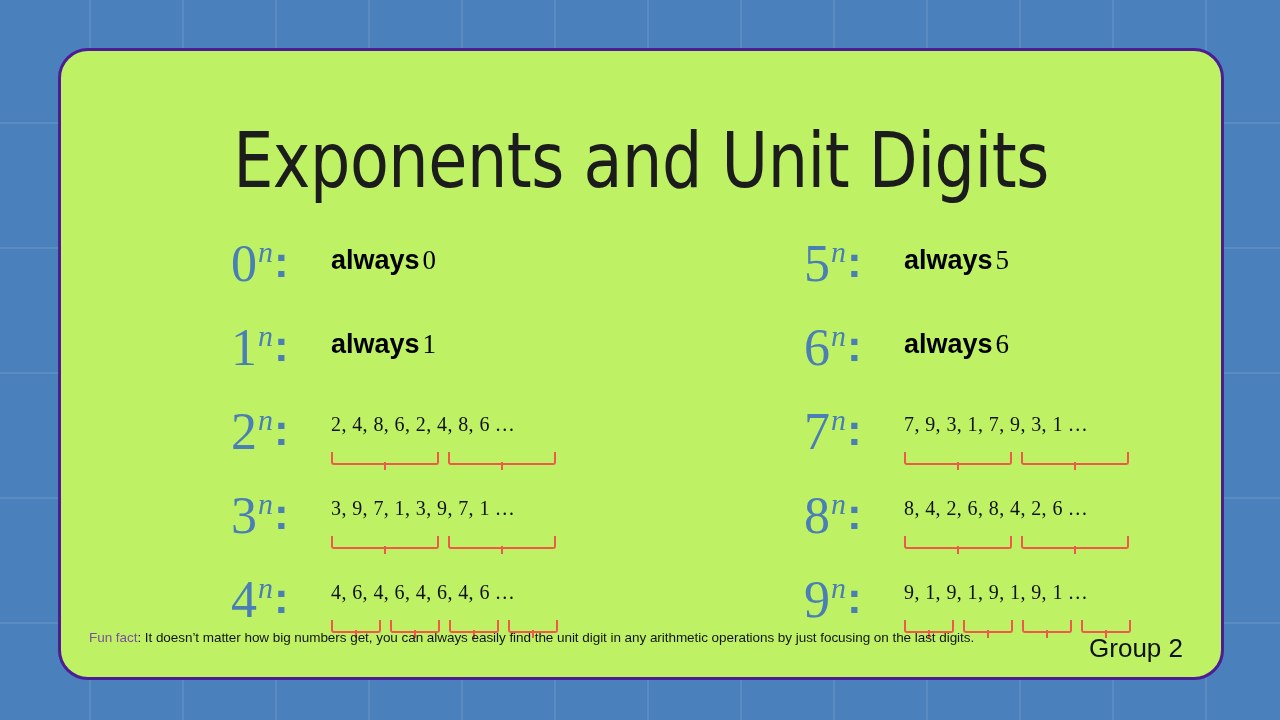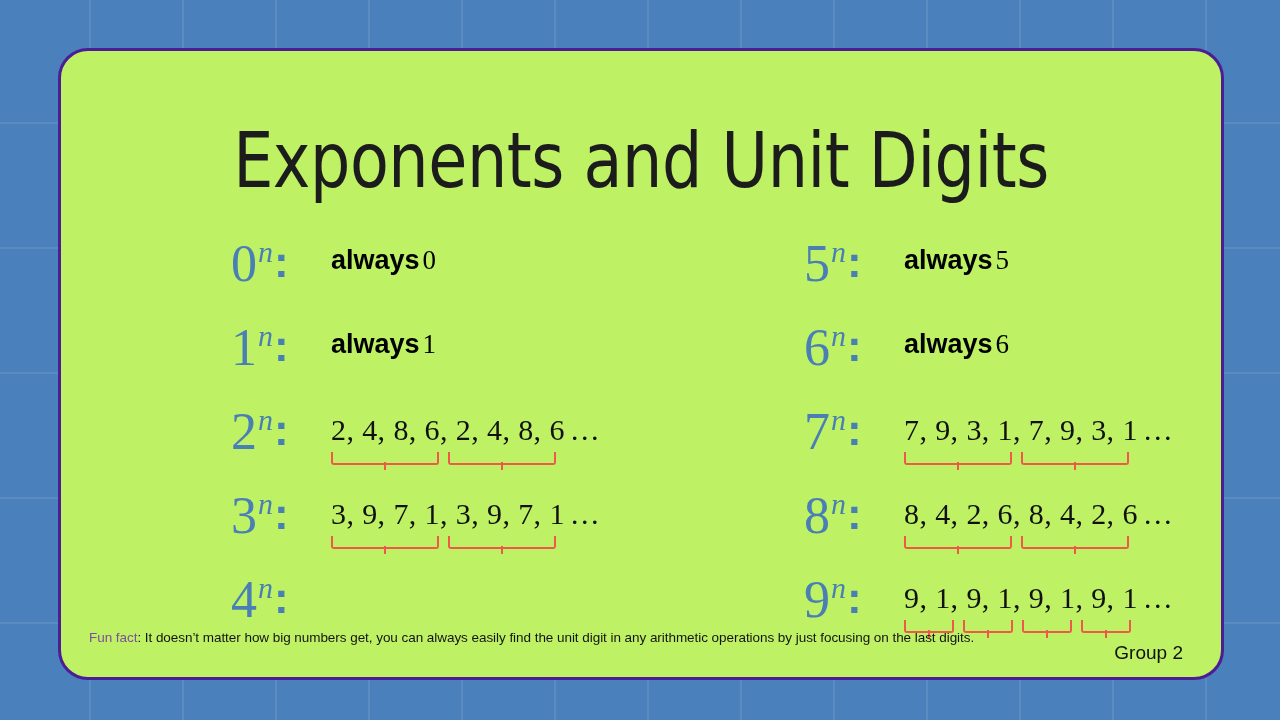--- a/index.html
+++ b/index.html
@@ -103,21 +103,21 @@
   }
   .always-text .res {
     font-family:"Liberation Serif","DejaVu Serif", serif;
     font-weight:400;
     font-size:27px;
     padding-left:3px;
   }
 
   .seq {
     font-family:"Liberation Serif","DejaVu Serif", serif;
-    font-size:30px;
+    font-size:20px;
     color:#111;
     white-space:nowrap;
     line-height:1.05;
     letter-spacing:0.4px;
     position:relative;
     display:inline-block;
   }
   .seq .ell { padding-left:5px; letter-spacing:1px; }
 
   .braces {
@@ -154,21 +154,21 @@
     white-space:nowrap;
     letter-spacing:-0.05px;
   }
   .footer-note .fun { color:#7d4f9e; }
 
   .group-label {
     position:absolute;
     right:38px;
     bottom:13px;
     font-family:"Liberation Sans", sans-serif;
-    font-size:19px;
+    font-size:26px;
     color:#111;
   }
 </style>
 </head>
 <body>
 
 <div class="slide-card">
 
   <div class="slide-title">Exponents and Unit Digits</div>
 
@@ -215,20 +215,26 @@
                 <div class="brace" style="width: 108px;"></div>
                 <div class="brace" style="width: 108px;"></div>
               </div></div></div>
         </div>
         <div class="row">
           <div class="base">
             <span class="digit">4</span>
             <span class="exp">n</span>
             <span class="colon">:</span>
           </div>
+          <div class="value"><div class="seq"><span>4, 6, 4, 6, 4, 6, 4, 6</span><span class="ell">…</span><div class="braces">
+                <div class="brace" style="width: 50px;"></div>
+                <div class="brace" style="width: 50px;"></div>
+                <div class="brace" style="width: 50px;"></div>
+                <div class="brace" style="width: 50px;"></div>
+              </div></div></div>
         </div>
       </div>
     <div class="column right">
         <div class="row">
           <div class="base">
             <span class="digit">5</span>
             <span class="exp">n</span>
             <span class="colon">:</span>
           </div>
           <div class="value">

